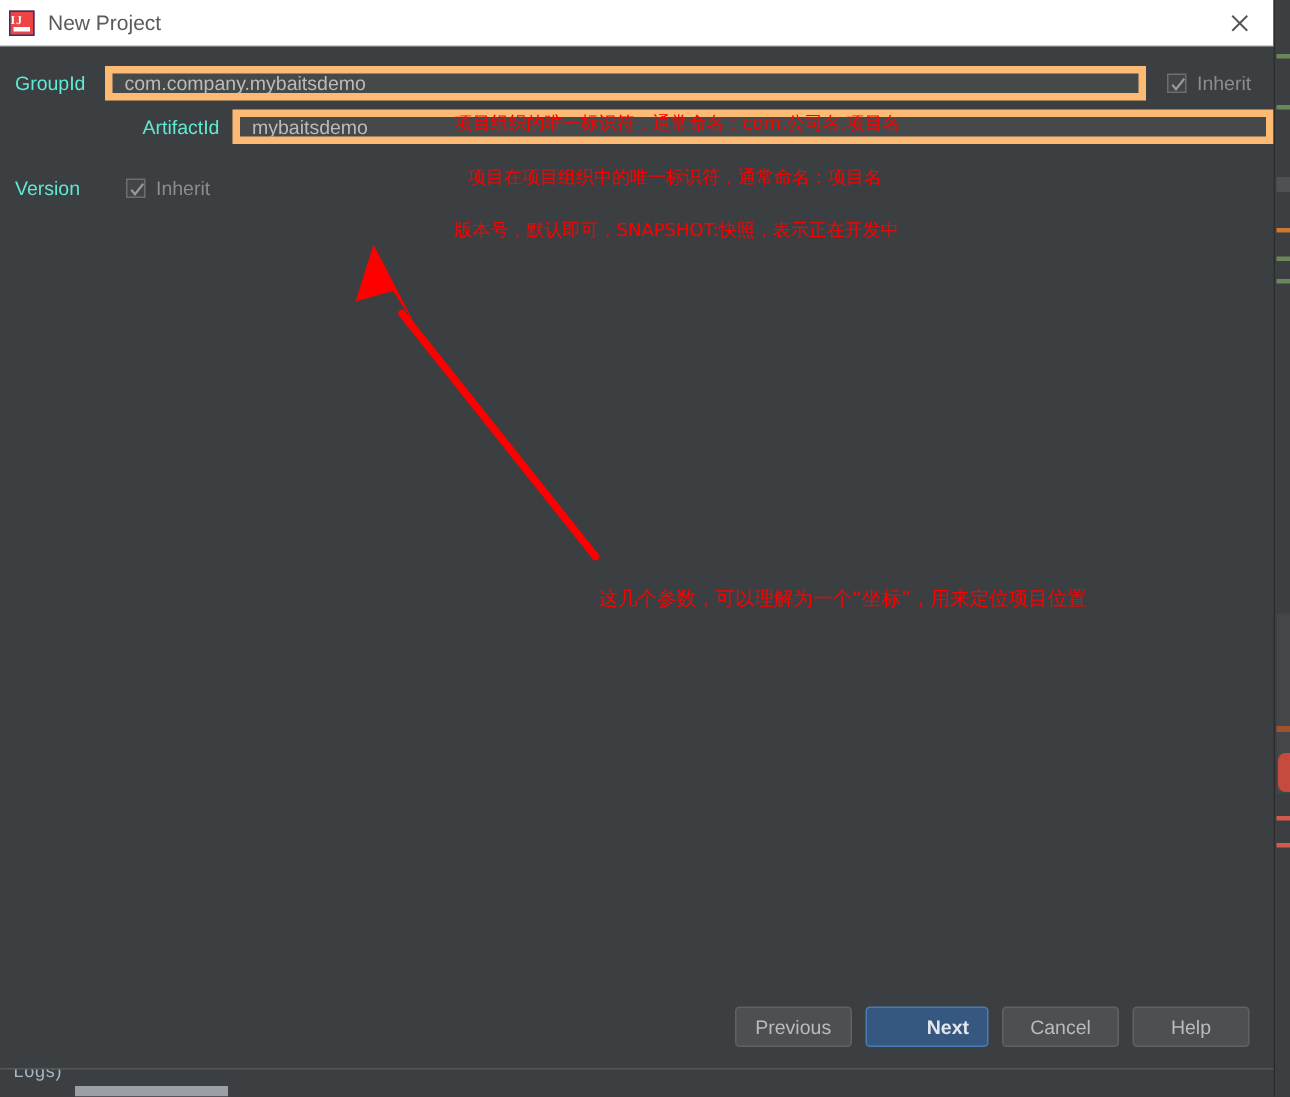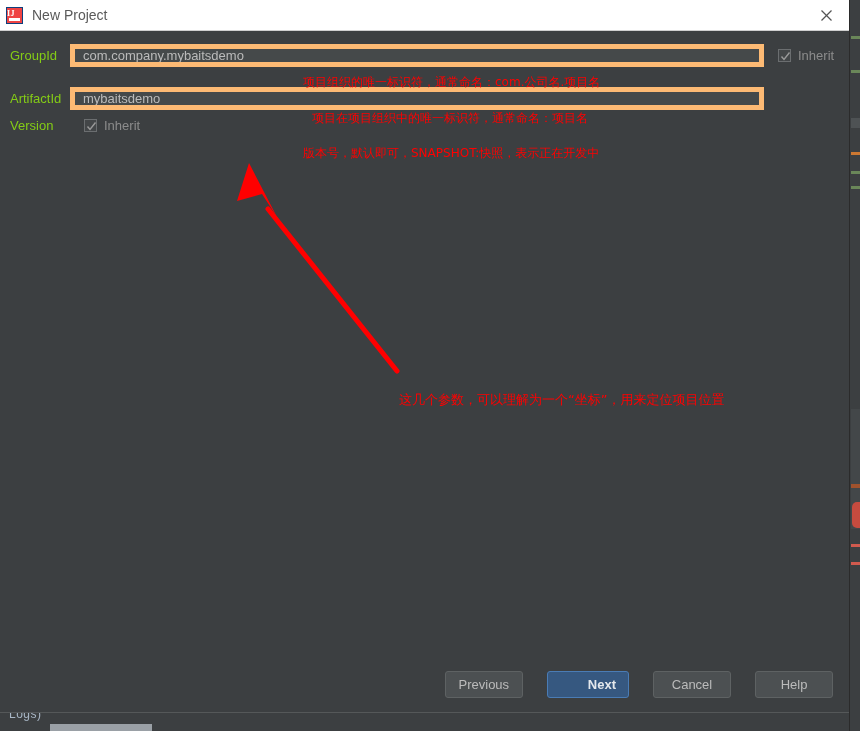--- a/index.html
+++ b/index.html
@@ -143,29 +143,29 @@
   
   .form-row {
     position: absolute;
     left: 0;
     width: 849px;
     height: 26px;
     display: flex;
     align-items: center;
   }
   #row-groupid   { top: 11px; }
-  #row-artifactid{ top: 54px; }
+  #row-artifactid{ top: 40px; justify-content: flex-end; }
   #row-version   { top: 81px; }
 
   .field-label {
     width: 70px;
     padding-left: 10px;
     box-sizing: border-box;
     font-size: 13px;
-    color: #84cc16;
+    color: #5eead4;
     flex: none;
   }
   .field-input {
     width: 694px;
     height: 23px;
     box-sizing: border-box;
     background: #45494a;
     border: 5px solid #fdba74;
     color: #bbbbbb;
     font-size: 13px;
@@ -224,21 +224,21 @@
     height: 681px;
     pointer-events: none;
   }
 
   
   #button-bar {
     position: absolute;
     right: 16px;
     bottom: 14px;
     display: flex;
-    gap: 24px;
+    gap: 9px;
   }
   .dlg-button {
     min-width: 78px;
     height: 27px;
     box-sizing: border-box;
     background: #4c5052;
     border: 1px solid #5e6263;
     border-radius: 3px;
     color: #bbbbbb;
     font-size: 13px;

